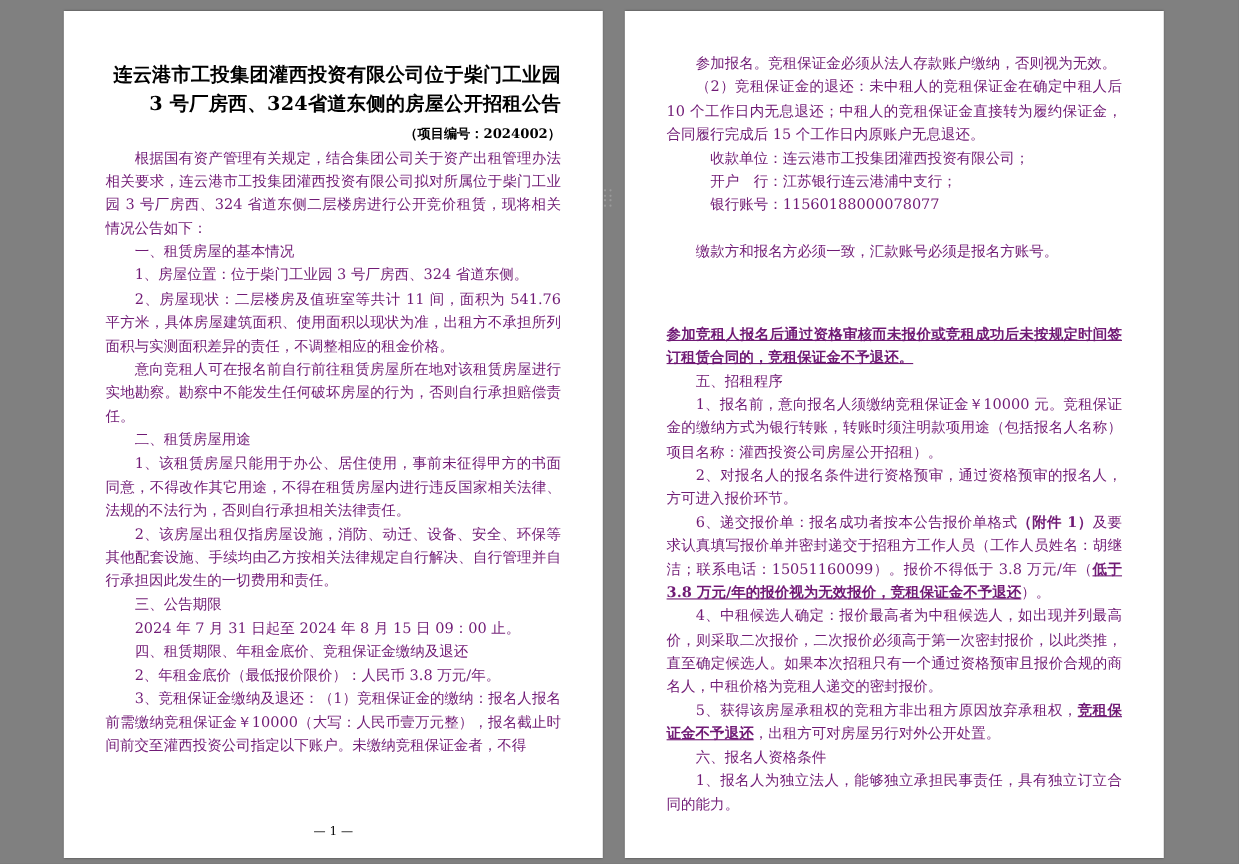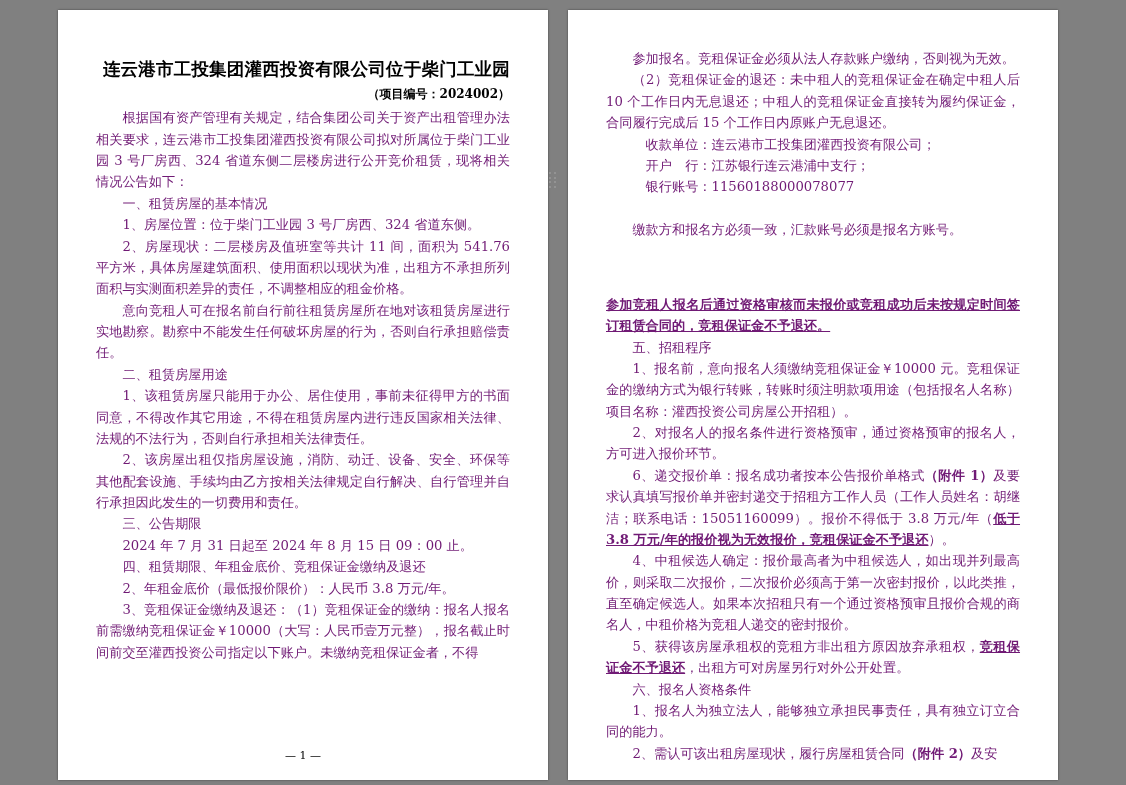--- a/index.html
+++ b/index.html
@@ -106,20 +106,21 @@
 </style>
 </head>
 <body>
 
 <div class="viewport">
 
   <div class="page left">
     <div class="page-inner">
       <div class="doc-title">
         <div>连云港市工投集团灌西投资有限公司位于柴门工业园</div>
+        <div>3 号厂房西、324省道东侧的房屋公开招租公告</div>
       </div>
       <div class="doc-subtitle">（项目编号：2024002）</div>
       <div class="doc-body" id="left-body">
           <p class="para">根据国有资产管理有关规定，结合集团公司关于资产出租管理办法相关要求，连云港市工投集团灌西投资有限公司拟对所属位于柴门工业园 3 号厂房西、324 省道东侧二层楼房进行公开竞价租赁，现将相关情况公告如下：</p>
           <p class="para">一、租赁房屋的基本情况</p>
           <p class="para">1、房屋位置：位于柴门工业园 3 号厂房西、324 省道东侧。</p>
           <p class="para">2、房屋现状：二层楼房及值班室等共计 11 间，面积为 541.76 平方米，具体房屋建筑面积、使用面积以现状为准，出租方不承担所列面积与实测面积差异的责任，不调整相应的租金价格。</p>
           <p class="para">意向竞租人可在报名前自行前往租赁房屋所在地对该租赁房屋进行实地勘察。勘察中不能发生任何破坏房屋的行为，否则自行承担赔偿责任。</p>
           <p class="para">二、租赁房屋用途</p>
           <p class="para">1、该租赁房屋只能用于办公、居住使用，事前未征得甲方的书面同意，不得改作其它用途，不得在租赁房屋内进行违反国家相关法律、法规的不法行为，否则自行承担相关法律责任。</p>
@@ -166,18 +167,17 @@
           <p class="para">&nbsp;</p>
           <p class="para noindent"><span class="u-bold-underline">参加竞租人报名后通过资格审核而未报价或竞租成功后未按规定时间签订租赁合同的，竞租保证金不予退还。</span></p>
           <p class="para"><span>五、招租程序</span></p>
           <p class="para"><span>1、报名前，意向报名人须缴纳竞租保证金￥10000 元。竞租保证金的缴纳方式为银行转账，转账时须注明款项用途（包括报名人名称）项目名称：灌西投资公司房屋公开招租）。</span></p>
           <p class="para"><span>2、对报名人的报名条件进行资格预审，通过资格预审的报名人，方可进入报价环节。</span></p>
           <p class="para"><span>6、递交报价单：报名成功者按本公告报价单格式</span><span class="bold">（附件 1）</span><span>及要求认真填写报价单并密封递交于招租方工作人员（工作人员姓名：胡继洁；联系电话：15051160099）。报价不得低于 3.8 万元/年（</span><span class="u-bold-underline">低于 3.8 万元/年的报价视为无效报价，竞租保证金不予退还</span><span>）。</span></p>
           <p class="para"><span>4、中租候选人确定：报价最高者为中租候选人，如出现并列最高价，则采取二次报价，二次报价必须高于第一次密封报价，以此类推，直至确定候选人。如果本次招租只有一个通过资格预审且报价合规的商名人，中租价格为竞租人递交的密封报价。</span></p>
           <p class="para"><span>5、获得该房屋承租权的竞租方非出租方原因放弃承租权，</span><span class="u-bold-underline">竞租保证金不予退还</span><span>，出租方可对房屋另行对外公开处置。</span></p>
           <p class="para"><span>六、报名人资格条件</span></p>
           <p class="para"><span>1、报名人为独立法人，能够独立承担民事责任，具有独立订立合同的能力。</span></p>
-          <p class="para"><span>2、需认可该出租房屋现状，履行房屋租赁合同</span><span class="bold">（附件 2）</span><span>及安</span></p>
         </div>
     </div>
   </div>
 
 </div>
 
 </body></html>

